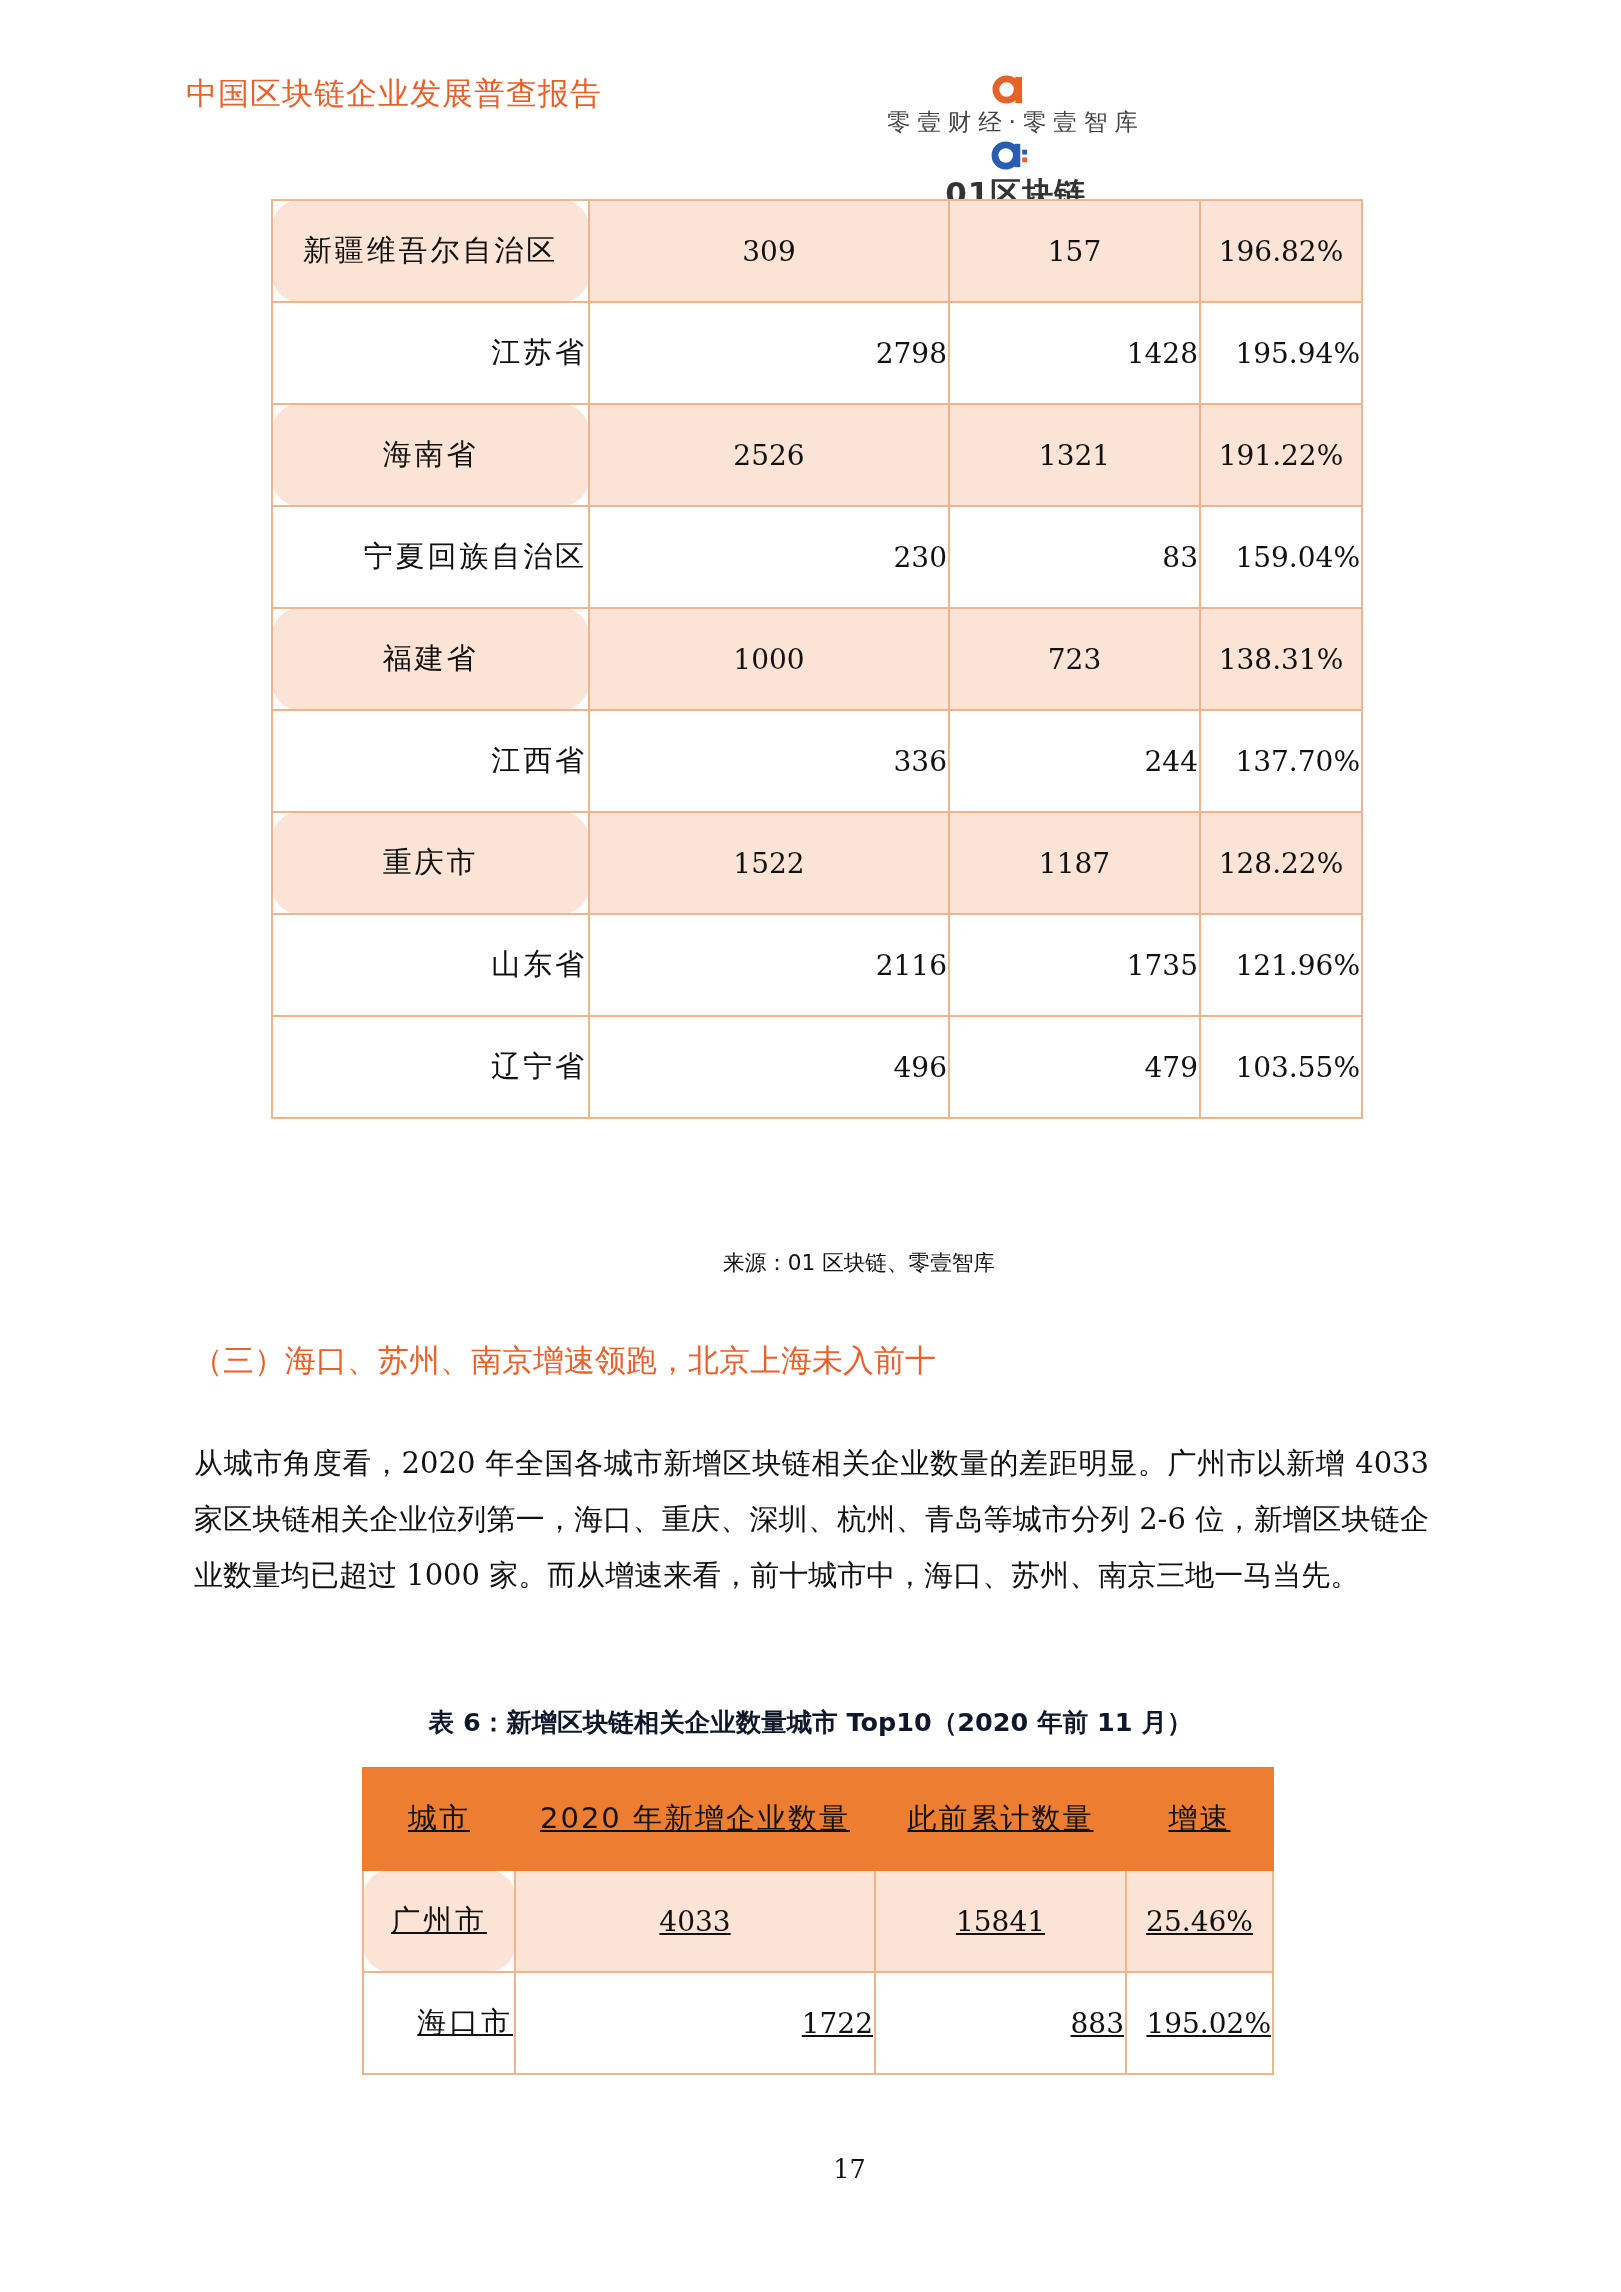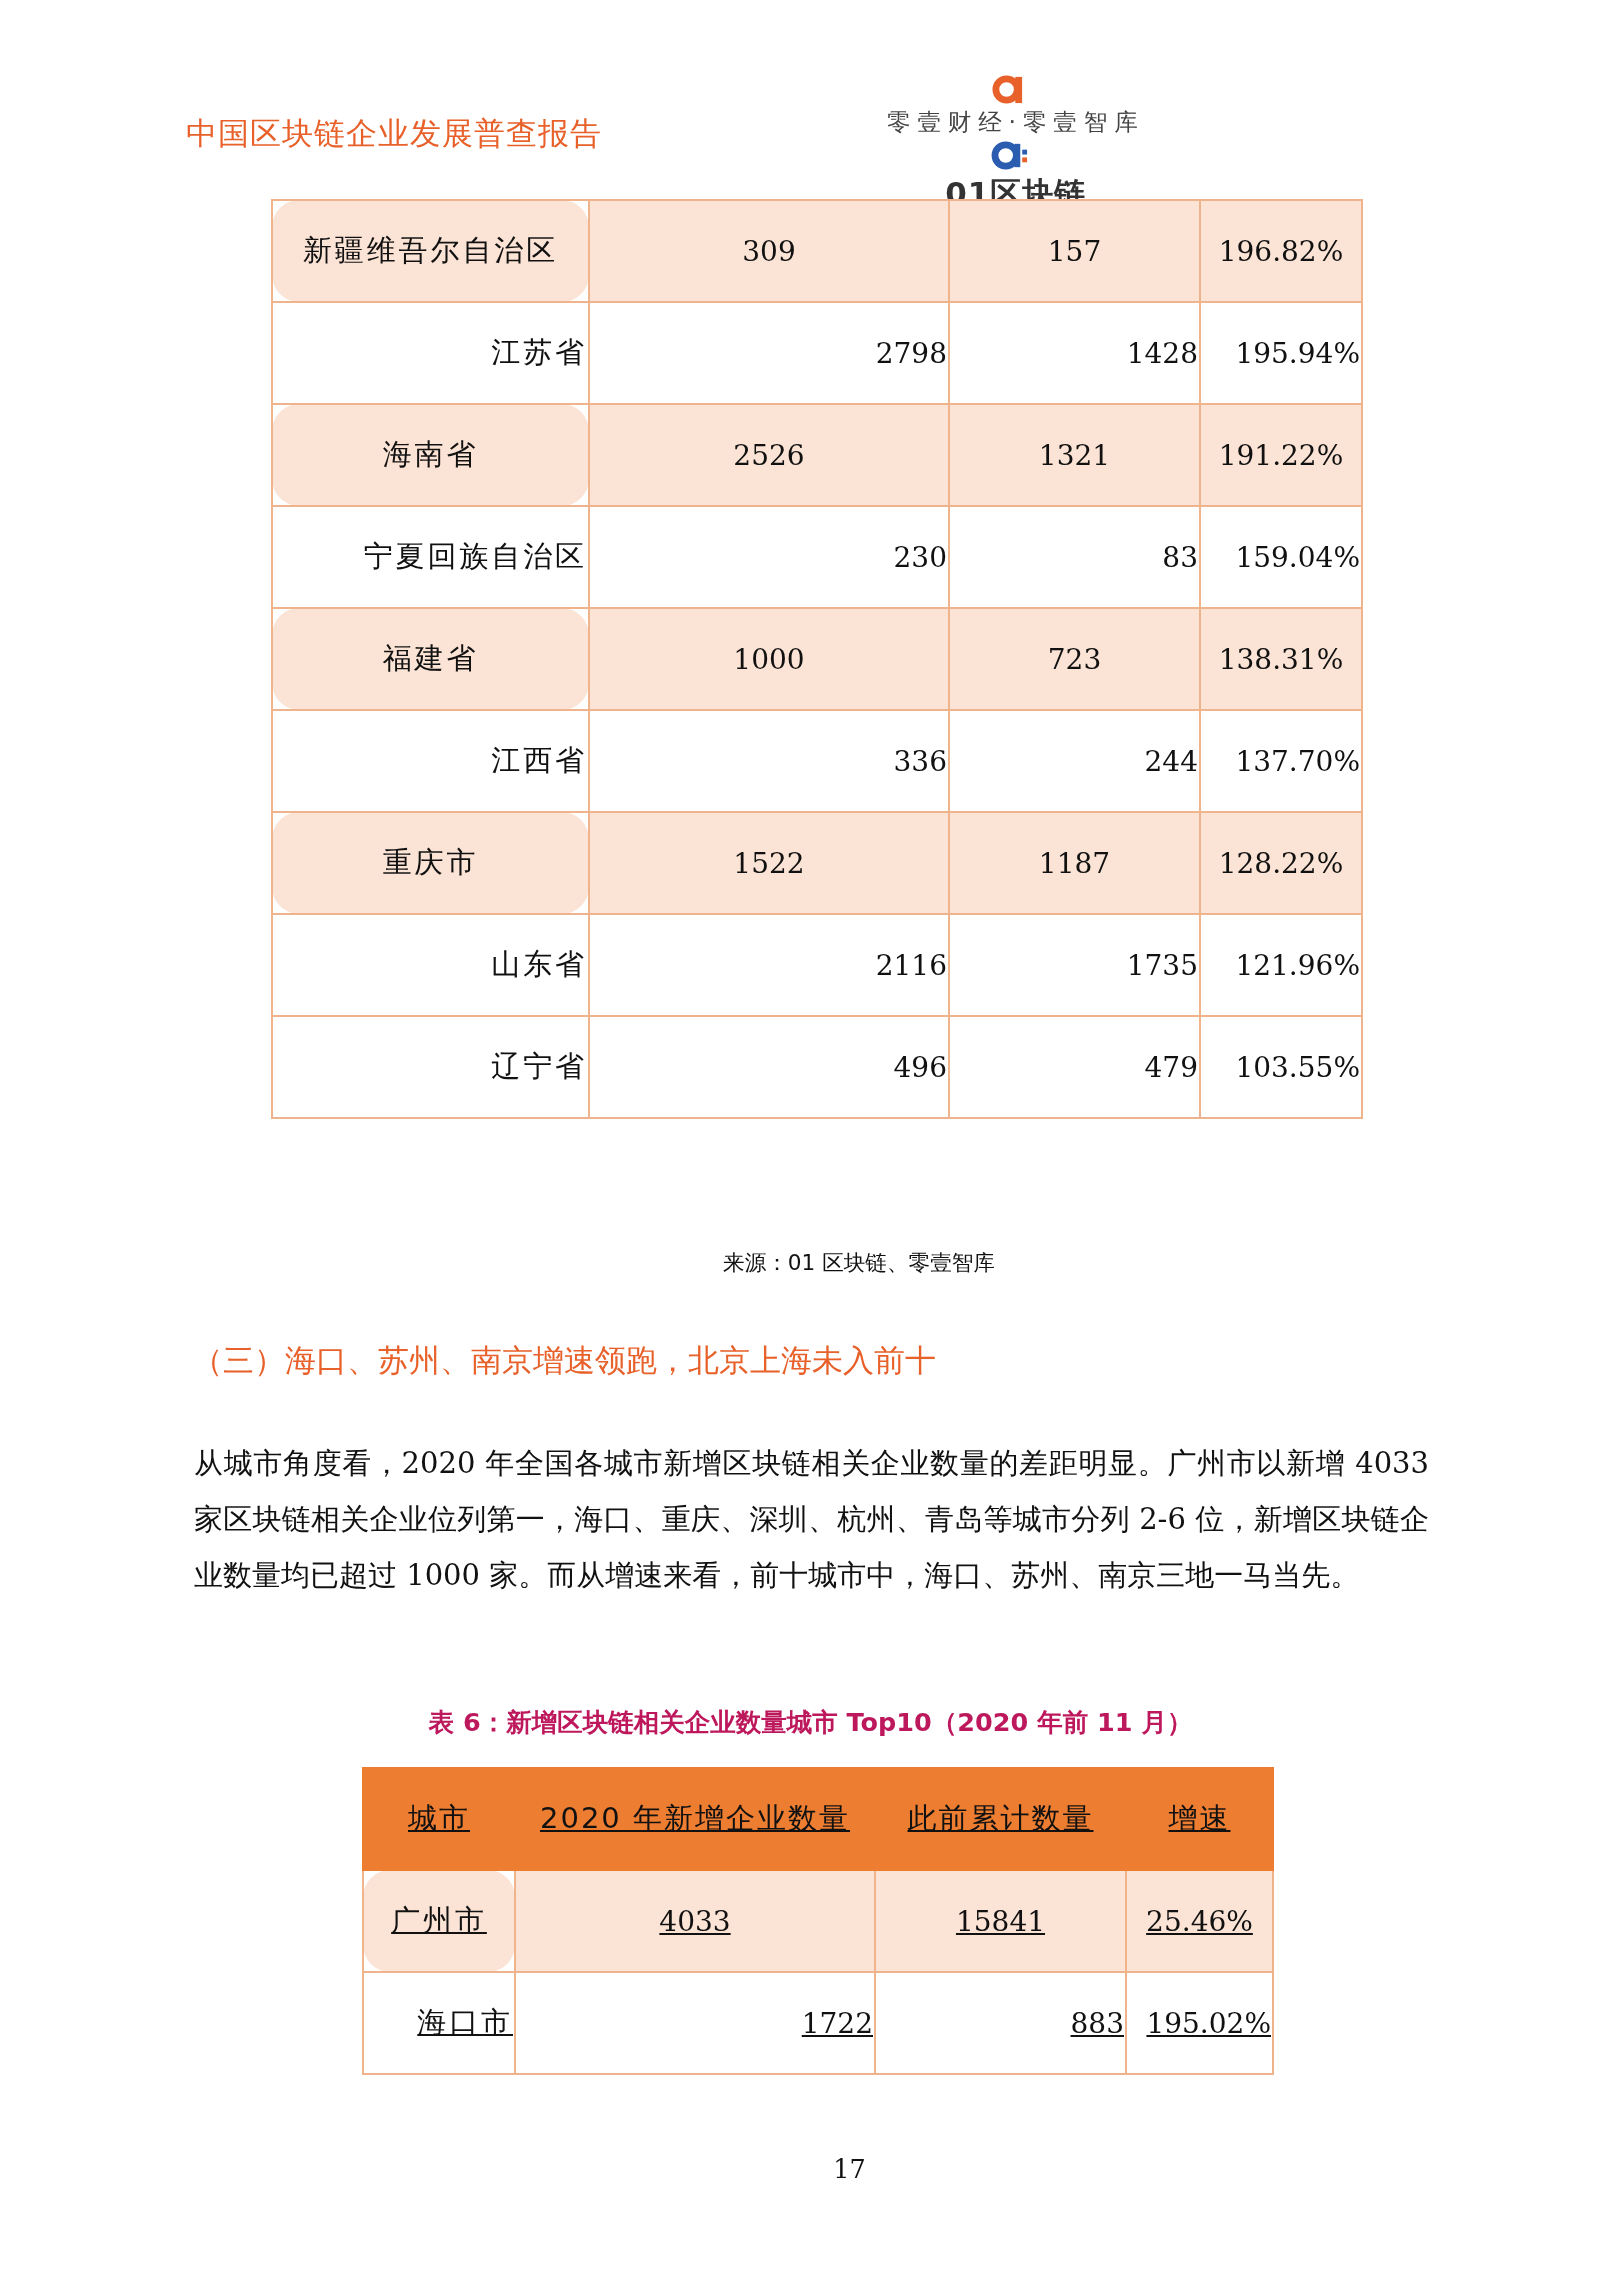--- a/index.html
+++ b/index.html
@@ -4,21 +4,21 @@
 <style>
   html, body { margin: 0; padding: 0; background: #ffffff; }
   body {
     width: 1621px; height: 2293px; position: relative; overflow: hidden;
     font-family: "DejaVu Serif", "Liberation Serif", serif;
     color: #111;
   }
   .header-title {
     position: absolute; left: 186px; top: 73px;
     font-family: "DejaVu Sans", "Liberation Sans", sans-serif;
-    font-size: 31px; color: #e8612a; letter-spacing: 1px; margin-top: 40px;
+    font-size: 31px; color: #e8612a; letter-spacing: 1px;
   }
   .brand {
     position: absolute; left: 887px; top: 73px; height: 43px;
     display: flex; align-items: center;
     font-family: "DejaVu Sans", "Liberation Sans", sans-serif;
     flex-direction: column;
   }
   .brand-alpha {
     width: 33px; height: 33px; display: inline-block; position: relative; margin-right: 13.7px;
   }
@@ -49,21 +49,21 @@
     font-family: "DejaVu Sans", "Liberation Sans", sans-serif;
     font-size: 31px; color: #e8612a;
   }
   .para {
     position: absolute; left: 194px; top: 1435px; width: 1235px;
     font-size: 29px; line-height: 56px; color: #111; text-align: justify;
   }
   .caption {
     position: absolute; left: 0; width: 1621px; top: 1705px; text-align: center;
     font-family: "DejaVu Sans", "Liberation Sans", sans-serif;
-    font-size: 25.5px; font-weight: bold; color: #be185d;
+    font-size: 25.5px; font-weight: bold; color: #0f172a;
   }
   #table6 { left: 362px; top: 1767px; width: 910px; text-decoration: underline; }
   #table6 td { height: 98px; }
   #table6 tr.head td {
     background: #ed7d31; border-color: #ed7d31; font-family: "DejaVu Sans", "Liberation Sans", sans-serif;
     font-size: 29px; color: #111; letter-spacing: 2px;
   }
   .page-number {
     position: absolute; left: 0; width: 1621px; top: 2154px; text-align: center;
     font-size: 25.5px; color: #111; margin-left: 39px;

